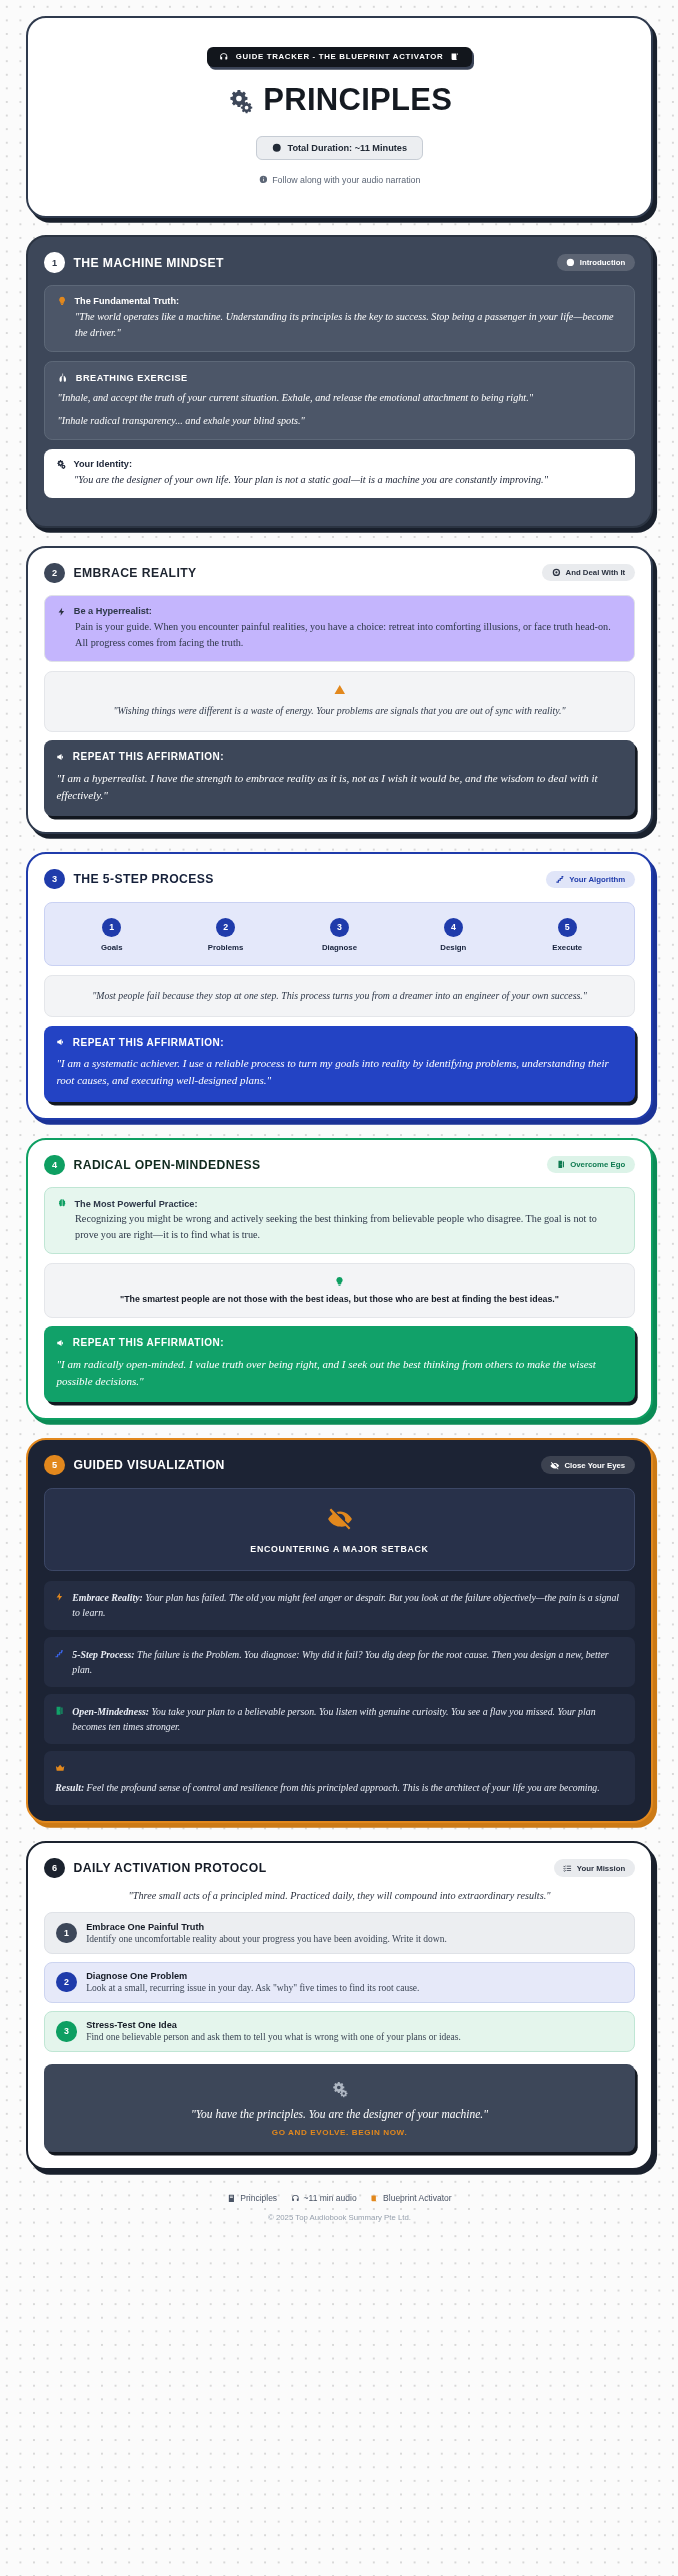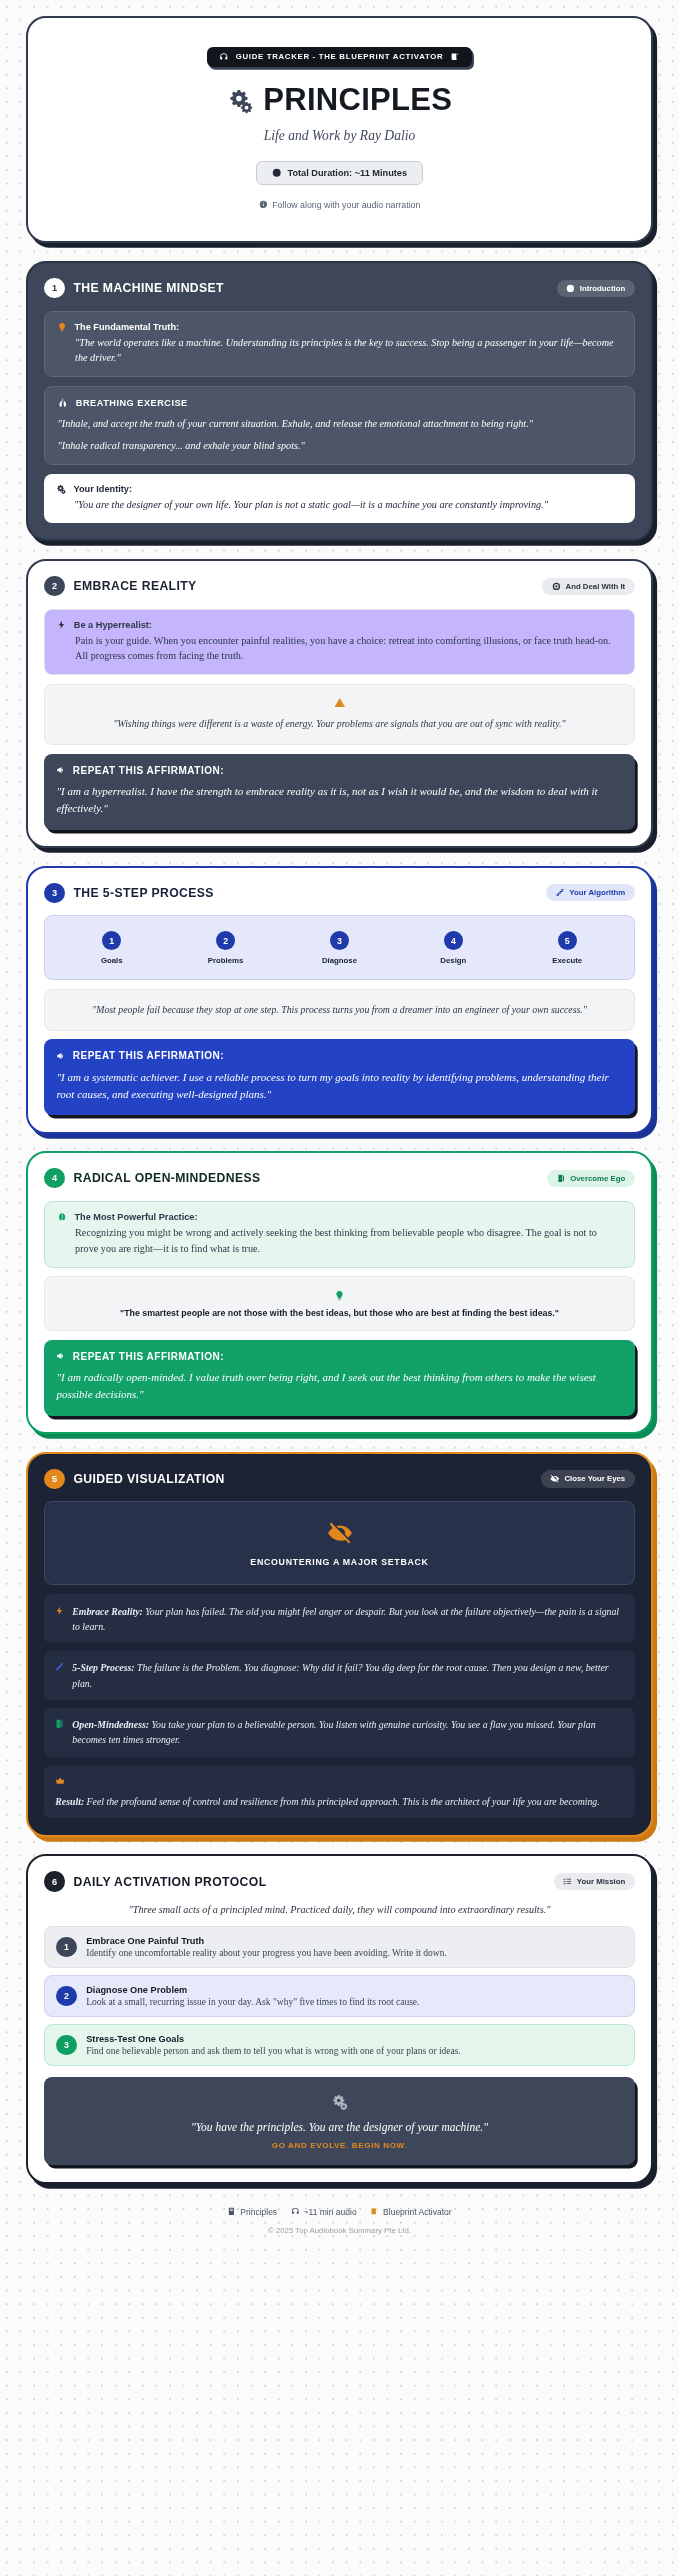--- a/index.html
+++ b/index.html
@@ -107,23 +107,23 @@
     border-radius: 13.6px; padding: 4.1px 9.5px;
     font-size: 7.8px; font-weight: bold;
   }
 
   
   .block {
     border-radius: 8.1px;
     padding: 10.2px 12.2px;
     margin-bottom: 8.8px;
   }
-  .block:last-child { margin-bottom: 0; }
+  .block:last-child { margin-bottom: 12px; }
   .block-head {
-    display: flex; align-items: center; gap: 6.8px;
+    display: flex; align-items: flex-end; gap: 6.8px;
   }
   .block-label { font-size: 9.2px; font-weight: bold; }
   .block-label.caps { text-transform: uppercase; letter-spacing: 0.5px; }
   .block-body {
     font-family: "Liberation Serif", serif;
     font-size: 10.2px; line-height: 1.55;
   }
   .block-body.ital { font-style: italic; }
   .indent { margin-left: 17.6px; margin-top: 2.7px; }
 
@@ -307,21 +307,20 @@
   <div class="hero-title">
     <span class="ico">
       <svg width="27" height="27" viewBox="0 0 24 24" fill="#3d4759">
         <path d="M9.4 2.6h2.4l.35 1.8c.5.14.96.34 1.38.6l1.54-1 1.7 1.7-1 1.54c.26.42.46.88.6 1.38l1.8.35v2.4l-1.8.35c-.14.5-.34.96-.6 1.38l1 1.54-1.7 1.7-1.54-1c-.42.26-.88.46-1.38.6l-.35 1.8H9.4l-.35-1.8a5.4 5.4 0 0 1-1.38-.6l-1.54 1-1.7-1.7 1-1.54a5.4 5.4 0 0 1-.6-1.38l-1.8-.35v-2.4l1.8-.35c.14-.5.34-.96.6-1.38l-1-1.54 1.7-1.7 1.54 1c.42-.26.88-.46 1.38-.6l.35-1.8zm1.2 5.1a2.5 2.5 0 1 0 0 5 2.5 2.5 0 0 0 0-5z"></path>
         <path d="M16.6 13.3h1.6l.24 1.2c.33.1.64.22.92.4l1.02-.66 1.13 1.13-.66 1.02c.17.28.3.59.4.92l1.2.24v1.6l-1.2.24c-.1.33-.23.64-.4.92l.66 1.02-1.13 1.13-1.02-.66c-.28.17-.59.3-.92.4l-.24 1.2h-1.6l-.24-1.2a3.6 3.6 0 0 1-.92-.4l-1.02.66-1.13-1.13.66-1.02a3.6 3.6 0 0 1-.4-.92l-1.2-.24v-1.6l1.2-.24c.1-.33.23-.64.4-.92l-.66-1.02 1.13-1.13 1.02.66c.28-.17.59-.3.92-.4l.24-1.2zm.8 3.4a1.67 1.67 0 1 0 0 3.34 1.67 1.67 0 0 0 0-3.34z"></path>
       </svg>
     </span>
     <span>PRINCIPLES</span>
   </div>
 
-  <div class="hero-sub">Life and Work by Ray Dalio</div>
 
   <div class="hero-duration">
     <span class="ico">
       <svg width="9.5" height="9.5" viewBox="0 0 24 24" fill="#222a36">
           <path d="M12 2a10 10 0 1 0 0 20 10 10 0 0 0 0-20zm1 10.4V6h-2v7.4l4.6 2.8 1-1.7-3.6-2.1z"></path>
         </svg>
     </span>
     <span>Total Duration: ~11 Minutes</span>
   </div>
 
@@ -638,21 +637,21 @@
     <div class="proto-circle">2</div>
     <div>
       <div class="proto-title">Diagnose One Problem</div>
       <div class="proto-desc">Look at a small, recurring issue in your day. Ask "why" five times to find its root cause.</div>
     </div>
   </div>
 
   <div class="proto-item p3">
     <div class="proto-circle">3</div>
     <div>
-      <div class="proto-title">Stress-Test One Goals</div>
+      <div class="proto-title">Stress-Test One Idea</div>
       <div class="proto-desc">Find one believable person and ask them to tell you what is wrong with one of your plans or ideas.</div>
     </div>
   </div>
 
   <div class="closing">
     <span class="ico">
       <svg width="17.6" height="17.6" viewBox="0 0 24 24" fill="#aeb6c2">
         <path d="M9.4 2.6h2.4l.35 1.8c.5.14.96.34 1.38.6l1.54-1 1.7 1.7-1 1.54c.26.42.46.88.6 1.38l1.8.35v2.4l-1.8.35c-.14.5-.34.96-.6 1.38l1 1.54-1.7 1.7-1.54-1c-.42.26-.88.46-1.38.6l-.35 1.8H9.4l-.35-1.8a5.4 5.4 0 0 1-1.38-.6l-1.54 1-1.7-1.7 1-1.54a5.4 5.4 0 0 1-.6-1.38l-1.8-.35v-2.4l1.8-.35c.14-.5.34-.96.6-1.38l-1-1.54 1.7-1.7 1.54 1c.42-.26.88-.46 1.38-.6l.35-1.8zm1.2 5.1a2.5 2.5 0 1 0 0 5 2.5 2.5 0 0 0 0-5z"></path>
         <path d="M16.6 13.3h1.6l.24 1.2c.33.1.64.22.92.4l1.02-.66 1.13 1.13-.66 1.02c.17.28.3.59.4.92l1.2.24v1.6l-1.2.24c-.1.33-.23.64-.4.92l.66 1.02-1.13 1.13-1.02-.66c-.28.17-.59.3-.92.4l-.24 1.2h-1.6l-.24-1.2a3.6 3.6 0 0 1-.92-.4l-1.02.66-1.13-1.13.66-1.02a3.6 3.6 0 0 1-.4-.92l-1.2-.24v-1.6l1.2-.24c.1-.33.23-.64.4-.92l-.66-1.02 1.13-1.13 1.02.66c.28-.17.59-.3.92-.4l.24-1.2zm.8 3.4a1.67 1.67 0 1 0 0 3.34 1.67 1.67 0 0 0 0-3.34z"></path>
       </svg>

